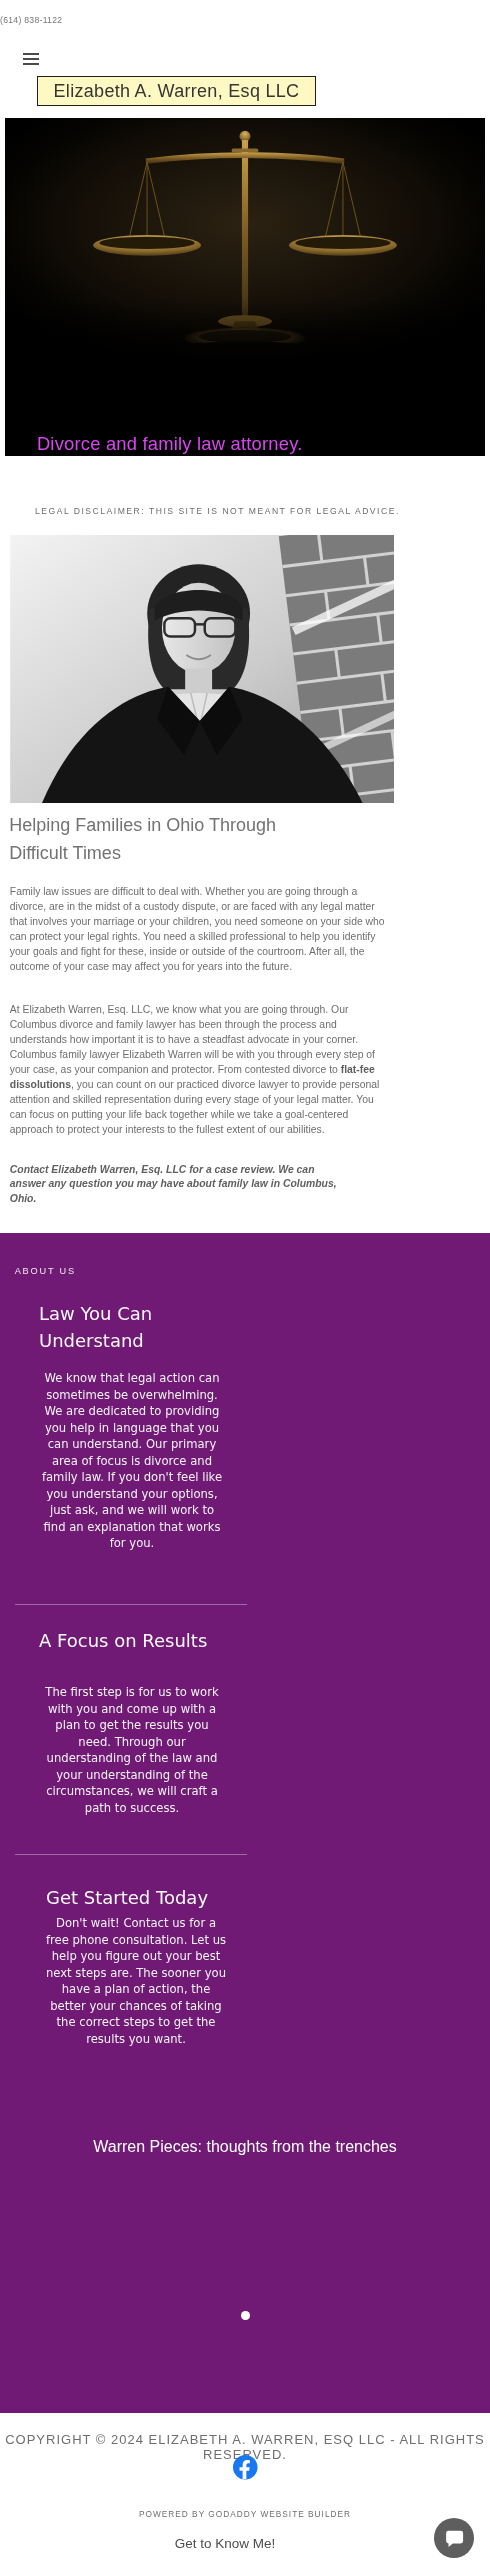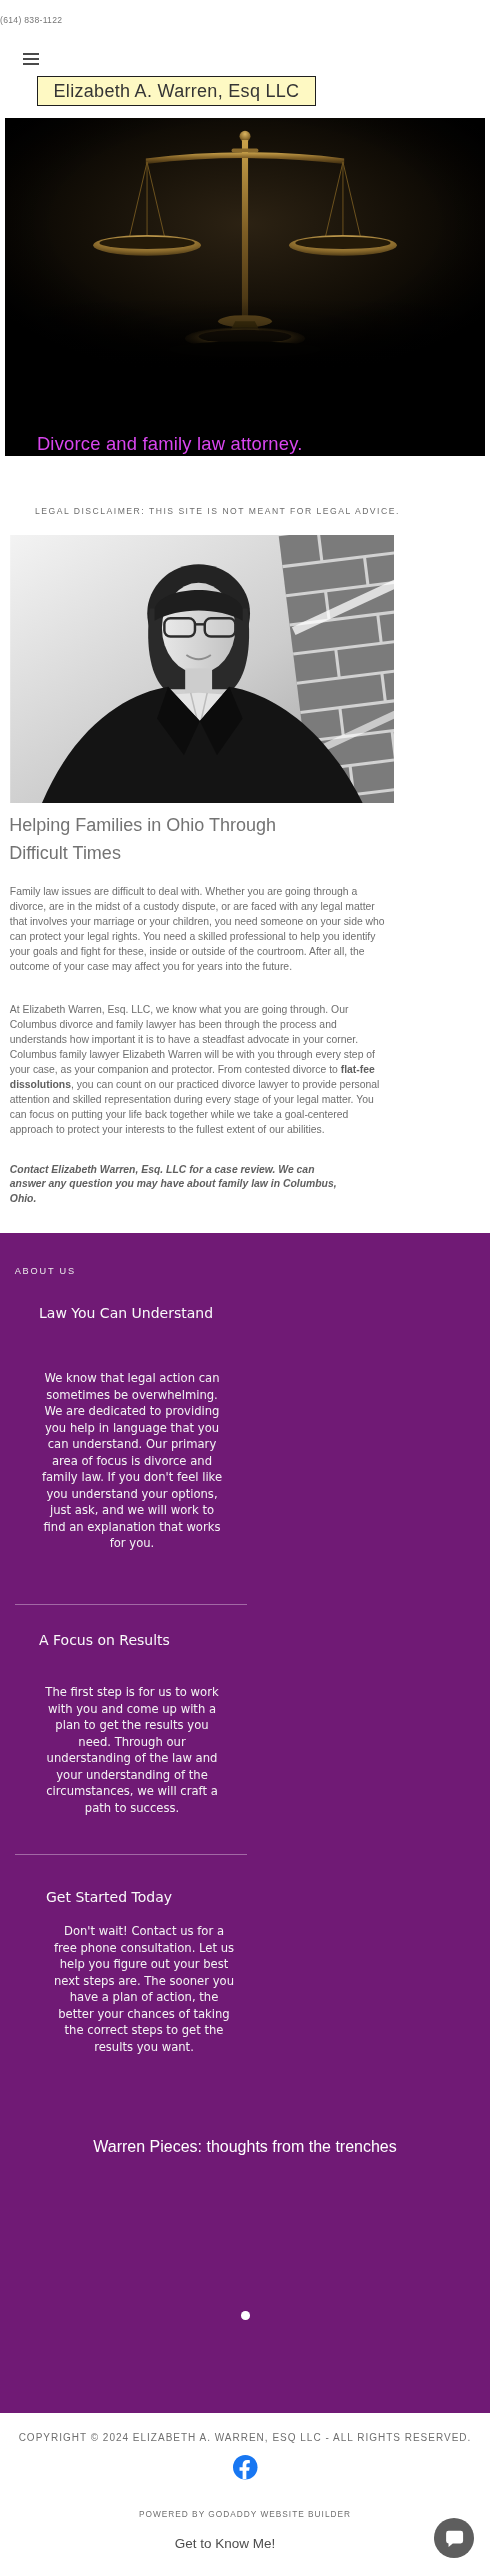--- a/index.html
+++ b/index.html
@@ -36,37 +36,37 @@
   .p1{top:884px;}
   .p2{top:1002px;}
   .p3{top:1163px;width:343px;font-weight:bold;font-style:italic;color:#606060;line-height:14.4px;}
   .bold-inline{font-weight:bold;color:#5f5f5f;}
 
   
   .dark-section{position:absolute;left:0;top:1233px;width:490px;height:1180px;background:#701a75;
                 color:#f5f5f5;font-family:"DejaVu Sans",sans-serif;}
   .about-label{position:absolute;left:14.7px;top:33px;font-size:9.2px;letter-spacing:1.8px;
                color:#ececec;font-family:"Liberation Sans",sans-serif;}
-  .card-title{position:absolute;left:39px;width:187px;font-size:14px;line-height:27px;
+  .card-title{position:absolute;left:39px;width:187px;font-size:18px;line-height:27px;
               font-weight:400;color:#fafafa;}
   .card-body{position:absolute;left:39px;width:186px;font-size:11.6px;line-height:16.5px;
              color:#f4f4f4;text-align:center;}
   .ct1{top:67px;} .cb1{top:137px;}
   .divider{position:absolute;left:14.7px;width:232px;height:0.6px;background:rgba(255,255,255,.35);}
   .dv1{top:371px;} .dv2{top:621px;}
   .ct2{top:394px;} .cb2{top:451px;}
   .ct3{top:644px;} .cb3{top:678px;}
   .carousel-heading{position:absolute;left:0;top:905px;width:490px;text-align:center;
                     font-size:16px;color:#ffffff;font-family:"Liberation Sans",sans-serif;
                     font-weight:400;}
   .carousel-dot{position:absolute;left:241px;top:1078px;width:8.6px;height:8.6px;border-radius:50%;
                 background:#ffffff;cursor:pointer;}
 
   
-  .copyright{position:absolute;left:0;top:2432px;width:490px;text-align:center;font-size:10px;
+  .copyright{position:absolute;left:0;top:2432px;width:490px;text-align:center;font-size:13px;
              color:#6f6f6f;letter-spacing:1px;}
   .fb-wrap{position:absolute;left:233px;top:2455px;width:24.5px;height:24.5px;cursor:pointer;}
   .powered{position:absolute;left:0;top:2509px;width:490px;text-align:center;font-size:8.3px;
            color:#6f6f6f;letter-spacing:1px;}
   .cta{position:absolute;left:0;top:2536px;width:450px;text-align:center;font-size:13.5px;
        color:#4d4d4d;}
   .chat-wrap{position:absolute;left:434px;top:2518px;width:40px;height:40px;cursor:pointer;}
 </style>
 </head>
 <body>
@@ -219,21 +219,21 @@
     <p class="card-body cb1" style="margin:0;">We know that legal action can sometimes be overwhelming. We are dedicated to providing you help in language that you can understand. Our primary area of focus is divorce and family law.  If you don't feel like you understand your options, just ask, and we will work to find an explanation that works for you.</p>
 
     <div class="divider dv1"></div>
 
     <h2 class="card-title ct2" style="margin:0;">A Focus on Results</h2>
     <p class="card-body cb2" style="margin:0;">The first step is for us to work with you and come up with a plan to get the results you need. Through our understanding of the law and your understanding of the circumstances, we will craft a path to success.</p>
 
     <div class="divider dv2"></div>
 
     <h2 class="card-title ct3" style="margin:7px;">Get Started Today</h2>
-    <p class="card-body cb3" style="margin:12px;">Don't wait! Contact us for a free phone consultation. Let us help you figure out your best next steps are. The sooner you have a plan of action, the better your chances of taking the correct steps to get the results you want.</p>
+    <p class="card-body cb3" style="margin:4px;">Don't wait! Contact us for a free phone consultation. Let us help you figure out your best next steps are. The sooner you have a plan of action, the better your chances of taking the correct steps to get the results you want.</p>
 
     <div class="carousel-heading">Warren Pieces: thoughts from the trenches</div>
     <div class="carousel-dot"></div>
   </div>
 
   <div class="copyright">COPYRIGHT © 2024 ELIZABETH A. WARREN, ESQ LLC - ALL RIGHTS RESERVED.</div>
 
   <div class="fb-wrap">
     <svg width="24.5" height="24.5" viewBox="0 0 40 40" aria-hidden="true">
       <circle cx="20" cy="20" r="20" fill="#1877F2"></circle>

